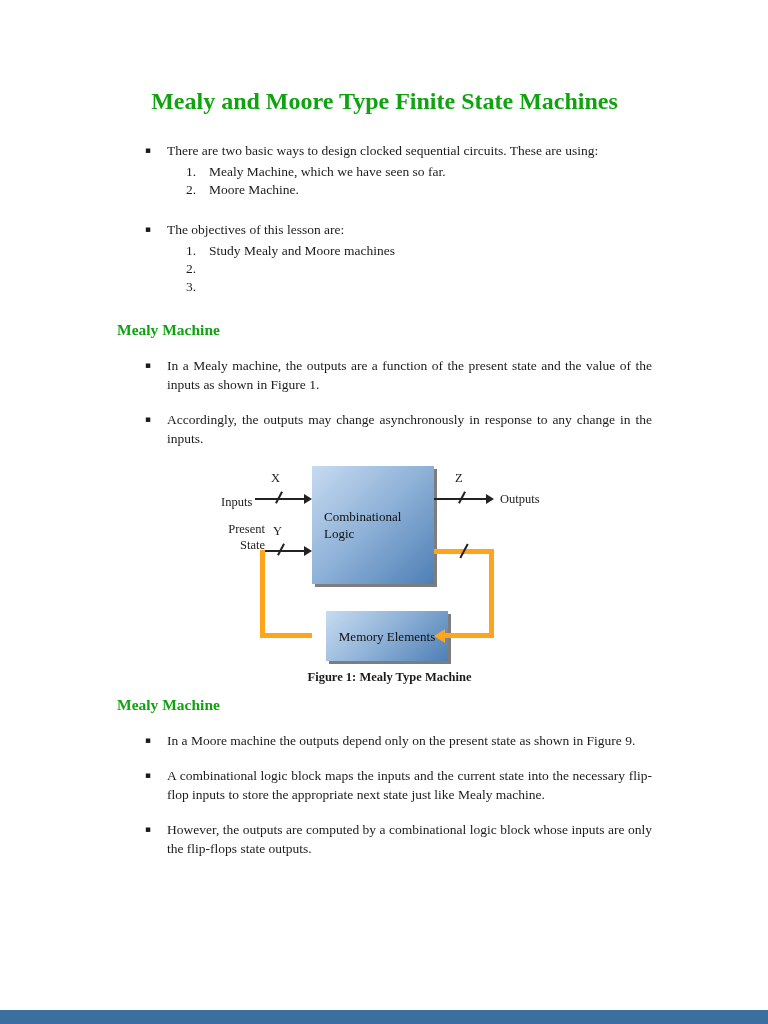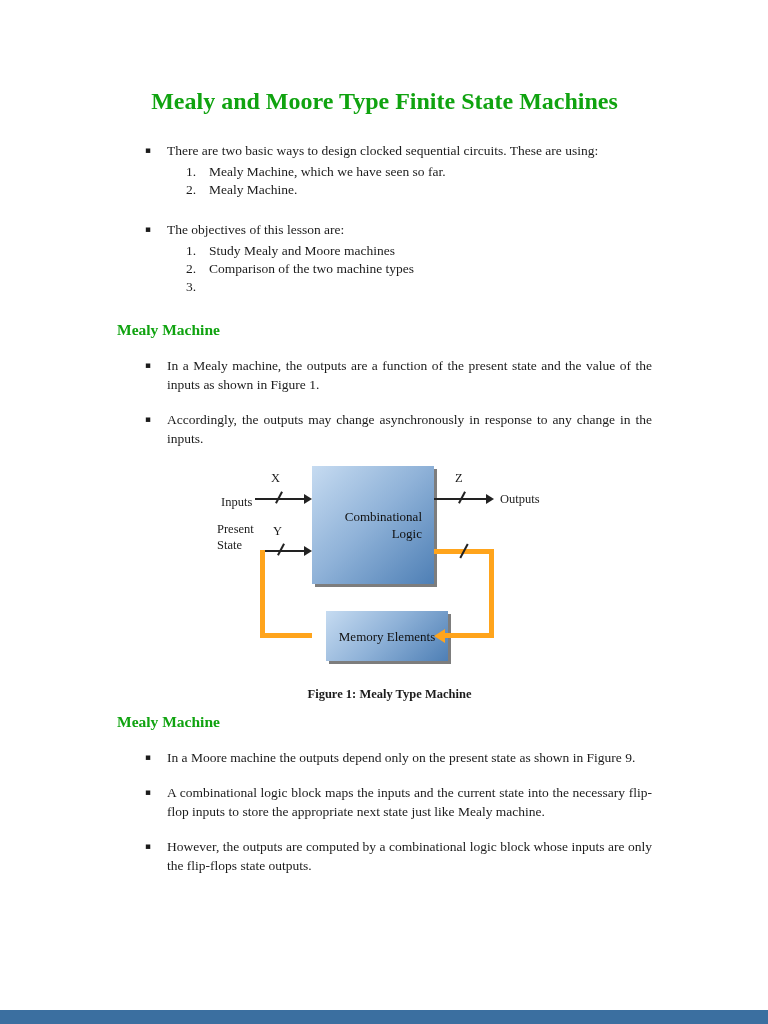--- a/index.html
+++ b/index.html
@@ -23,32 +23,32 @@
   .bullet .btext { flex:1; text-align:justify; }
   .sublist { margin:3px 0 0 69px; font-size:13.5px; line-height:18px; }
   .subitem { display:flex; }
   .subitem .num { flex:0 0 23px; }
   .figure-wrap { margin:16px 0 0 100px; width:345px; }
   .diagram { position:relative; width:345px; height:205px; }
   .dbox {
     position:absolute; left:95px; width:122px; padding:0 12px;
     background:linear-gradient(135deg, var(--box-light,#C6DBF1) 0%, #8FB2D8 48%, var(--box-dark,#4E7FB5) 100%);
     box-shadow:3px 3px 0 #7d7d7d;
-    display:flex; align-items:center; justify-content:center; text-align:right;
+    display:flex; align-items:center; justify-content:center; text-align:left;
     font-size:13px; line-height:17px; color:#101010;
   }
   .box-combo { top:2px; height:118px; }
   .box-memory { top:147px; height:50px;margin-left:14px; }
   .lbl { position:absolute; font-size:12.5px; line-height:16px; color:#1b1b1b; }
   .hline { position:absolute; height:2px; background:#222; }
   .arrow-r { position:absolute; width:0; height:0; border-top:5px solid transparent; border-bottom:5px solid transparent; border-left:8px solid #222; }
   .slash { position:absolute; width:2px; height:13px; background:#222; transform:rotate(28deg); }
   .oseg { position:absolute; background:var(--arrow-orange,#FFA41C); }
   .oarrow-l { position:absolute; width:0; height:0; border-top:7px solid transparent; border-bottom:7px solid transparent; border-right:11px solid var(--arrow-orange,#FFA41C); }
-  .fig-caption { width:345px; text-align:center; font-weight:bold; font-size:12.5px; margin-top:18px; }
+  .fig-caption { width:345px; text-align:center; font-weight:bold; font-size:12.5px; margin-top:1px; }
   .after-figure { margin-top:10px; }
   .footer-bar { position:absolute; left:0; right:0; bottom:0; height:14px; background:var(--footer-blue,#3B6FA0); }
 </style>
 </head>
 <body>
 
 <div class="page">
   <div class="content">
 
     <h1 class="doc-title">Mealy and Moore Type Finite State Machines</h1>
@@ -58,36 +58,35 @@
       <span class="marker">▪</span>
       <div class="btext">There are two basic ways to design clocked sequential circuits. These are using:</div>
     </div>
     <div class="sublist">
       <div class="subitem">
         <span class="num">1.</span>
         <span>Mealy Machine, which we have seen so far.</span>
       </div>
       <div class="subitem">
         <span class="num">2.</span>
-        <span>Mealy Machine.</span>
+        <span>Moore Machine.</span>
       </div>
     </div>
 
     <div class="bullet" style="margin-top:21px;">
       <span class="marker">▪</span>
       <div class="btext">The objectives of this lesson are:</div>
     </div>
     <div class="sublist">
       <div class="subitem">
         <span class="num">1.</span>
         <span>Study Mealy and Moore machines</span>
       </div>
       <div class="subitem">
         <span class="num">2.</span>
-        <span>Comparison of the two machine types</span>
       </div>
       <div class="subitem">
         <span class="num">3.</span>
       </div>
     </div>
 
     <h2 class="sec-heading">Mealy Machine</h2>
 
     <div class="bullet">
       <span class="marker">▪</span>
@@ -109,21 +108,21 @@
         <div class="hline" style="left:38px;top:34px;width:50px;"></div>
         <div class="slash" style="left:61px;top:27px;"></div>
         <div class="arrow-r" style="left:87px;top:30px;"></div>
 
         <span class="lbl" style="left:238px;top:6px;">Z</span>
         <div class="hline" style="left:217px;top:34px;width:52px;"></div>
         <div class="slash" style="left:244px;top:27px;"></div>
         <div class="arrow-r" style="left:269px;top:30px;"></div>
         <span class="lbl" style="left:283px;top:27px;">Outputs</span>
 
-        <span class="lbl" style="left:0px;top:57px;width:48px;text-align:left;">Present State</span>
+        <span class="lbl" style="left:0px;top:57px;width:48px;text-align:right;">Present State</span>
         <span class="lbl" style="left:56px;top:59px;">Y</span>
         <div class="hline" style="left:43px;top:86px;width:44px;"></div>
         <div class="slash" style="left:63px;top:79px;"></div>
         <div class="arrow-r" style="left:87px;top:82px;"></div>
 
         <div class="oseg" style="left:217px;top:85px;width:60px;height:5px;"></div>
         <div class="slash" style="left:246px;top:79px;height:16px;"></div>
         <div class="oseg" style="left:272px;top:85px;width:5px;height:89px;"></div>
         <div class="oseg" style="left:227px;top:169px;width:50px;height:5px;"></div>
         <div class="oarrow-l" style="left:217px;top:165px;"></div>

